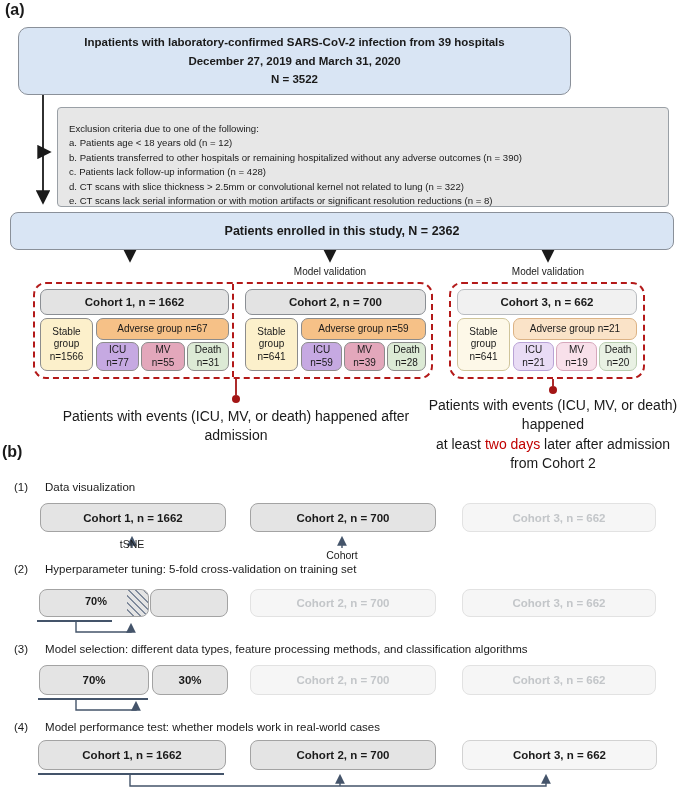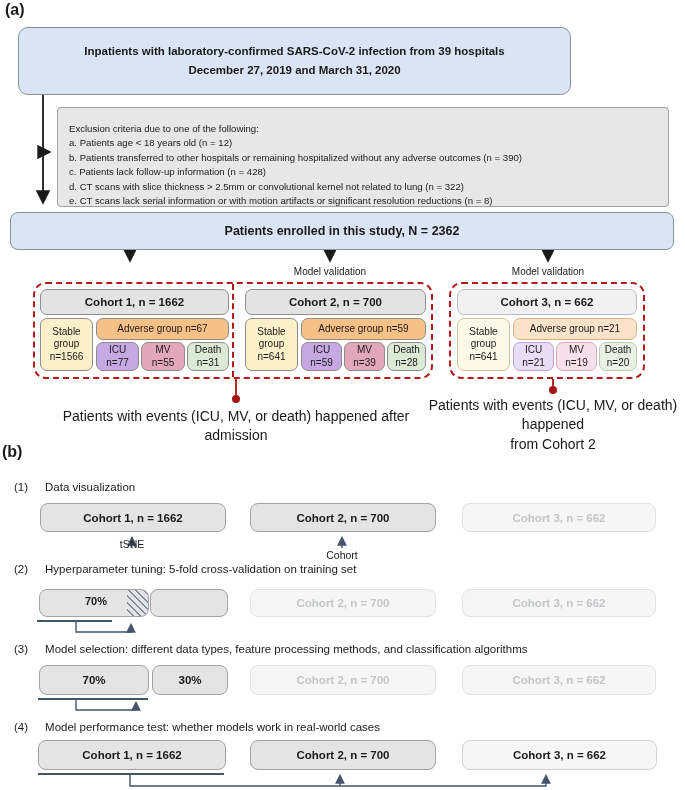--- a/index.html
+++ b/index.html
@@ -95,20 +95,21 @@
       <path d="M130 775 V786 H546 V776" marker-end="url(#ah-slate)"></path>
       <path d="M340 786 V776" marker-end="url(#ah-slate)"></path>
     </g>
   </svg>
 
   <div class="abs panel-label" style="left:5px;top:1px;">(a)</div>
 
   <div class="abs bluebox top-box" style="left:18px;top:27px;width:553px;height:68px;">
     <div>Inpatients with laboratory-confirmed SARS-CoV-2 infection from 39 hospitals</div>
     <div>December 27, 2019 and March 31, 2020</div>
+    <div>N = 3522</div>
   </div>
 
   <div class="abs excl" style="left:57px;top:107px;width:612px;height:100px;">
     <div>Exclusion criteria due to one of the following:</div>
     <div>a. Patients age &lt; 18 years old (n = 12)</div>
     <div>b. Patients transferred to other hospitals or remaining hospitalized without any adverse outcomes (n = 390)</div>
     <div>c. Patients lack follow-up information (n = 428)</div>
     <div>d. CT scans with slice thickness &gt; 2.5mm or convolutional kernel not related to lung (n = 322)</div>
     <div>e. CT scans lack serial information or with motion artifacts or significant resolution reductions (n = 8)</div>
   </div>
@@ -179,20 +180,21 @@
     <span>n=19</span>
   </div>
   <div class="abs sub death f-death" style="left:599px;top:342px;width:38px;height:29px;">
     <span>Death</span>
     <span>n=20</span>
   </div>
 
   <div class="abs annot" style="left:30px;top:407px;width:412px;">Patients with events (ICU, MV, or death) happened after admission</div>
   <div class="abs annot" style="left:420px;top:396px;width:266px;">
     <div>Patients with events (ICU, MV, or death) happened</div>
+    <div><span>at least </span><span class="red">two days</span><span> later after admission</span></div>
     <div>from Cohort 2</div>
   </div>
 
   <div class="abs panel-label" style="left:2px;top:443px;">(b)</div>
 
   <div class="abs step" style="left:14px;top:481px;">
     <span>(1)</span>
     <span>Data visualization</span>
   </div>
   <div class="abs gbox" style="left:40px;top:503px;width:186px;height:29px;">Cohort 1, n = 1662</div>

